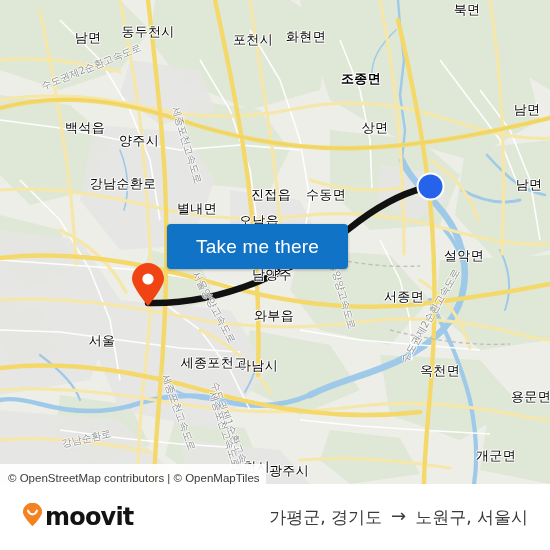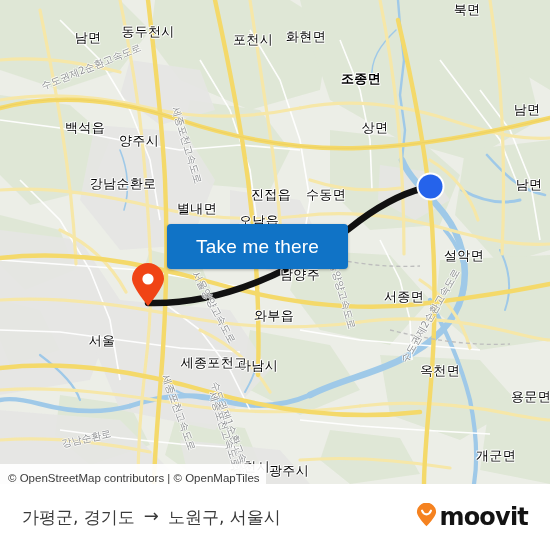--- a/index.html
+++ b/index.html
@@ -282,21 +282,21 @@
         <div class="maplabel" style="left: 139px; top: 141px;">양주시</div>
         <div class="maplabel" style="left: 123px; top: 184px;">강남순환로</div>
         <div class="maplabel" style="left: 271px; top: 195px;">진접읍</div>
         <div class="maplabel" style="left: 326px; top: 195px; font-family: Liberation Mono, monospace;">수동면</div>
         <div class="maplabel" style="left: 197px; top: 209px;">별내면</div>
         <div class="maplabel" style="left: 259px; top: 221px;">오남읍</div>
         <div class="maplabel" style="left: 527px; top: 110px;">남면</div>
         <div class="maplabel" style="left: 529px; top: 185px;">남면</div>
         <div class="maplabel" style="left: 464px; top: 256px;">설악면</div>
         <div class="maplabel" style="left: 404px; top: 297px; text-align: center;">서종면</div>
-        <div class="maplabel" style="left: 272px; top: 275px; margin-left: 28px;">남양주</div>
+        <div class="maplabel" style="left: 272px; top: 275px;">남양주</div>
         <div class="maplabel" style="left: 274px; top: 316px;">와부읍</div>
         <div class="maplabel" style="left: 78px; top: 341px; margin-left: 24px;">서울</div>
         <div class="maplabel" style="left: 258px; top: 366px;">하남시</div>
         <div class="maplabel" style="left: 214px; top: 363px;">세종포천고</div>
         <div class="maplabel" style="left: 440px; top: 371px;">옥천면</div>
         <div class="maplabel" style="left: 531px; top: 397px;">용문면</div>
         <div class="maplabel" style="left: 496px; top: 456px;">개군면</div>
         <div class="maplabel" style="left: 289px; top: 471px;">광주시</div>
         <div class="maplabel" style="left: 250px; top: 467px;">과천시</div>
       </div>
@@ -328,30 +328,30 @@
     </div>
 
     <button id="take-me-there">Take me there</button>
 
     <div id="attribution">
       <span>© OpenStreetMap contributors | © OpenMapTiles</span>
     </div>
   </div>
 
   <div id="footer">
-    <div id="route-title">
-      <span>가평군, 경기도</span>
-      <span class="arrow">→</span>
-      <span>노원구, 서울시</span>
-    </div>
-
     <div id="moovit-logo">
       <span>
         <svg viewBox="0 0 26 30" width="21" height="24" xmlns="http://www.w3.org/2000/svg">
           <path d="M13,29 C13,29 25,17 25,11.5 A12,12 0 1 0 1,11.5 C1,17 13,29 13,29 Z" fill="#f58220"></path>
           <path d="M7.4,9.6 C7.4,9.6 9.3,14.2 13,14.2 C16.7,14.2 18.6,9.6 18.6,9.6" stroke="#ffffff" stroke-width="2.6" fill="none" stroke-linecap="round"></path>
         </svg>
       </span>
       <span id="moovit-wordmark">moovit</span>
     </div>
+
+    <div id="route-title">
+      <span>가평군, 경기도</span>
+      <span class="arrow">→</span>
+      <span>노원구, 서울시</span>
+    </div>
   </div>
 
 </div>
 
 </body></html>

